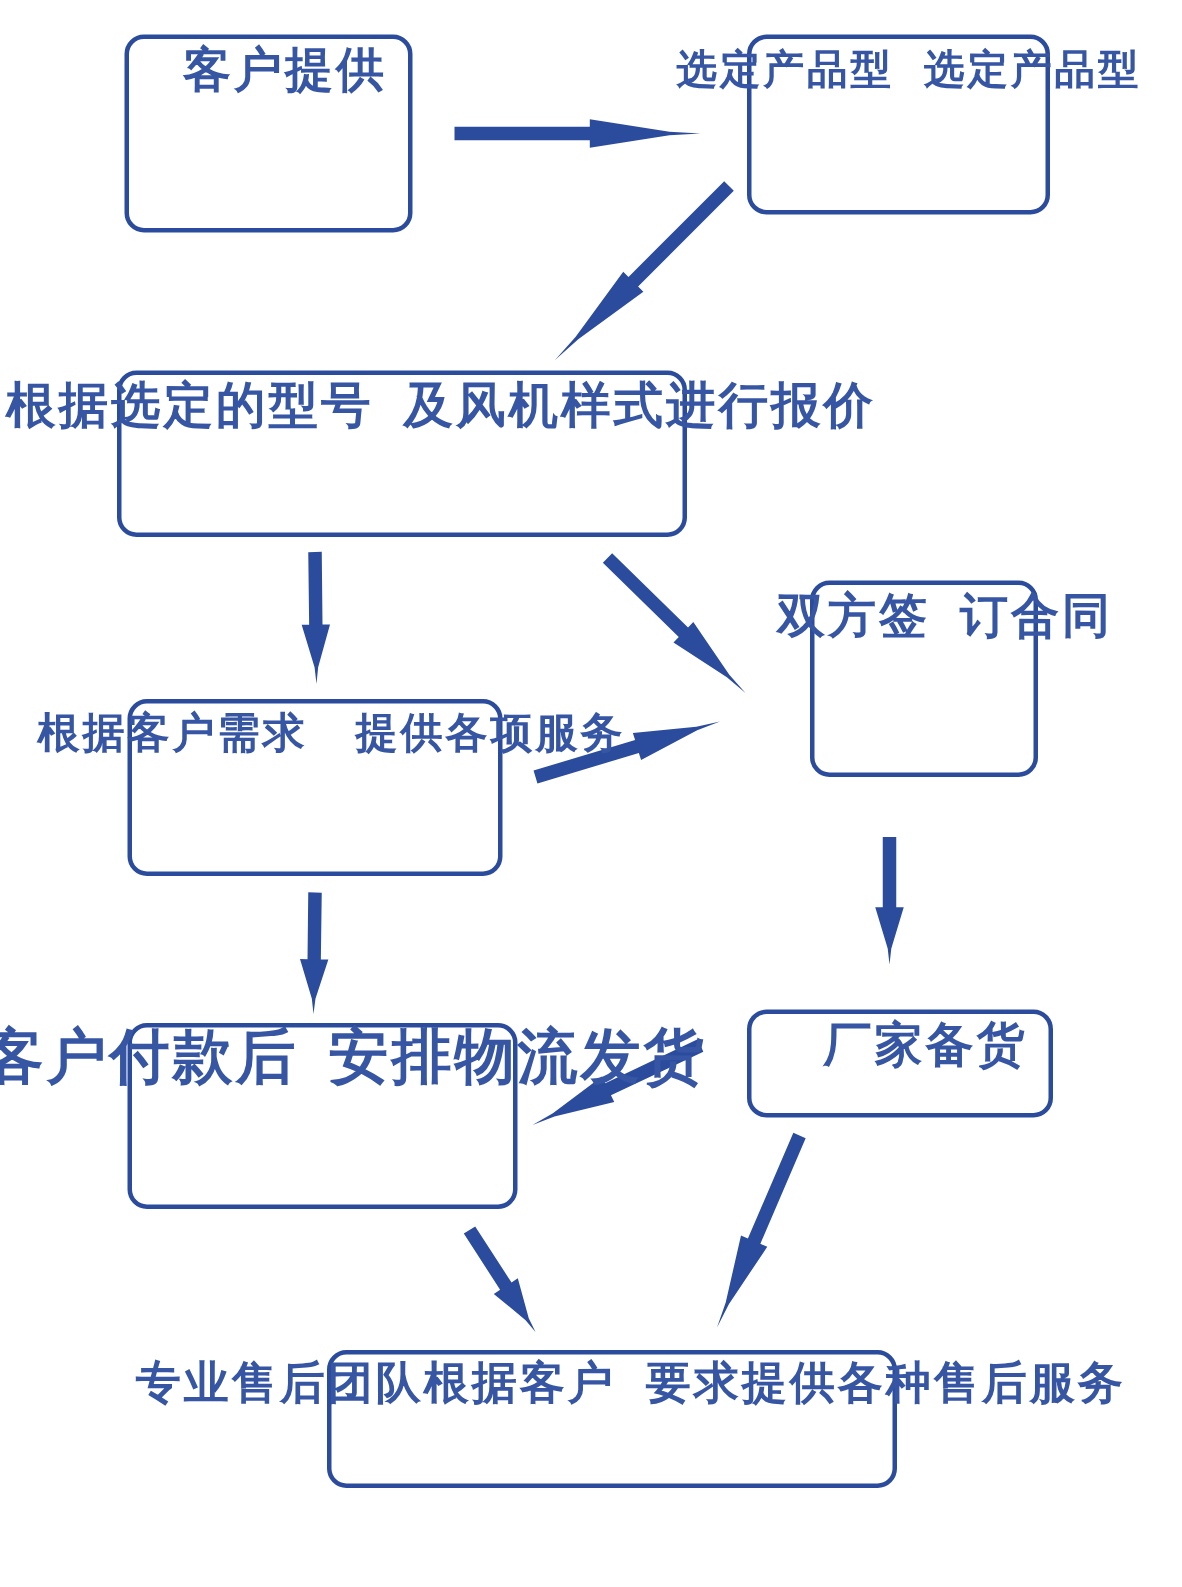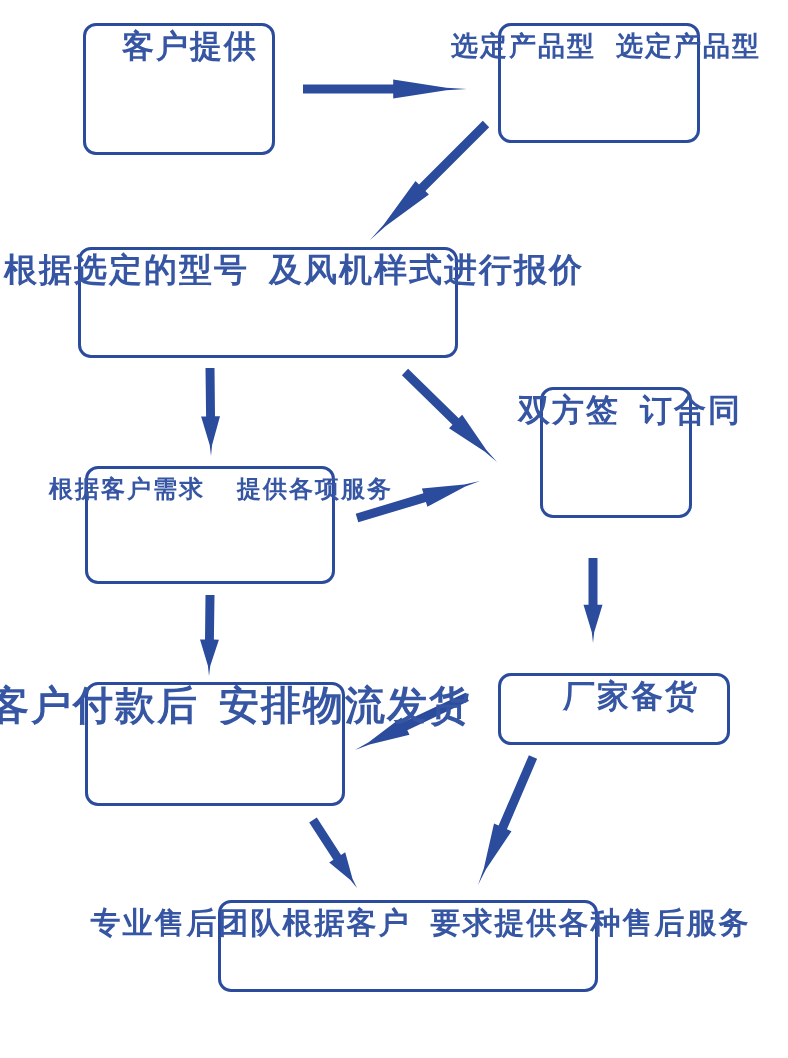--- a/index.html
+++ b/index.html
@@ -63,32 +63,32 @@
       <div class="line">客户提供</div>
     </div>
     <div class="node" style="left: 498px; top: 23px; width: 202px; height: 120px; padding-left: 14px; font-size: 27px; border-color: rgb(43, 76, 157); color: rgb(54, 86, 164);">
       <div class="line">选定产品型</div>
       <div class="line">选定产品型</div>
     </div>
     <div class="node" style="left: 78px; top: 247px; width: 380px; height: 111px; padding-left: 52px; font-size: 33px; border-color: rgb(43, 76, 157); color: rgb(54, 86, 164);">
       <div class="line">根据选定的型号</div>
       <div class="line">及风机样式进行报价</div>
     </div>
-    <div class="node" style="left: 85px; top: 466px; width: 250px; height: 118px; padding-left: 22px; font-size: 24px; border-color: rgb(43, 76, 157); color: rgb(54, 86, 164); gap: 32px;">
+    <div class="node" style="left: 85px; top: 466px; width: 250px; height: 118px; padding-left: 22px; font-size: 28px; border-color: rgb(43, 76, 157); color: rgb(54, 86, 164); gap: 32px;">
       <div class="line">根据客户需求</div>
       <div class="line">提供各项服务</div>
     </div>
     <div class="node" style="left: 540px; top: 387px; width: 152px; height: 131px; padding-left: 28px; font-size: 32px; border-color: rgb(43, 76, 157); color: rgb(54, 86, 164);">
       <div class="line">双方签</div>
       <div class="line">订合同</div>
     </div>
     <div class="node" style="left: 85px; top: 682px; width: 260px; height: 124px; padding-left: 30px; font-size: 40px; border-color: rgb(43, 76, 157); color: rgb(54, 86, 164);">
       <div class="line">客户付款后</div>
       <div class="line">安排物流发货</div>
     </div>
-    <div class="node" style="left: 498px; top: 673px; width: 232px; height: 72px; padding-left: 34px; font-size: 32px; border-color: rgb(43, 76, 157); color: rgb(54, 86, 164);">
+    <div class="node" style="left: 498px; top: 673px; width: 204px; height: 72px; padding-left: 34px; font-size: 32px; border-color: rgb(43, 76, 157); color: rgb(54, 86, 164);">
       <div class="line">厂家备货</div>
     </div>
     <div class="node" style="left: 218px; top: 900px; width: 380px; height: 92px; padding-left: 25px; font-size: 30px; border-color: rgb(43, 76, 157); color: rgb(54, 86, 164);">
       <div class="line">专业售后团队根据客户</div>
       <div class="line">要求提供各种售后服务</div>
     </div>
   </div>
 
 </body></html>

